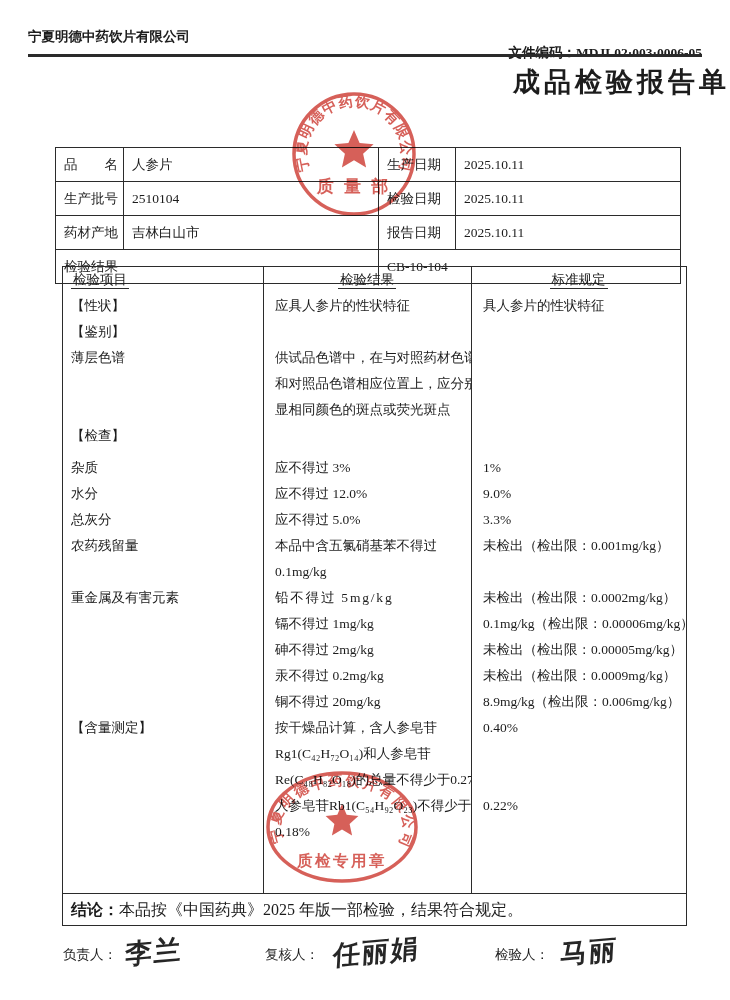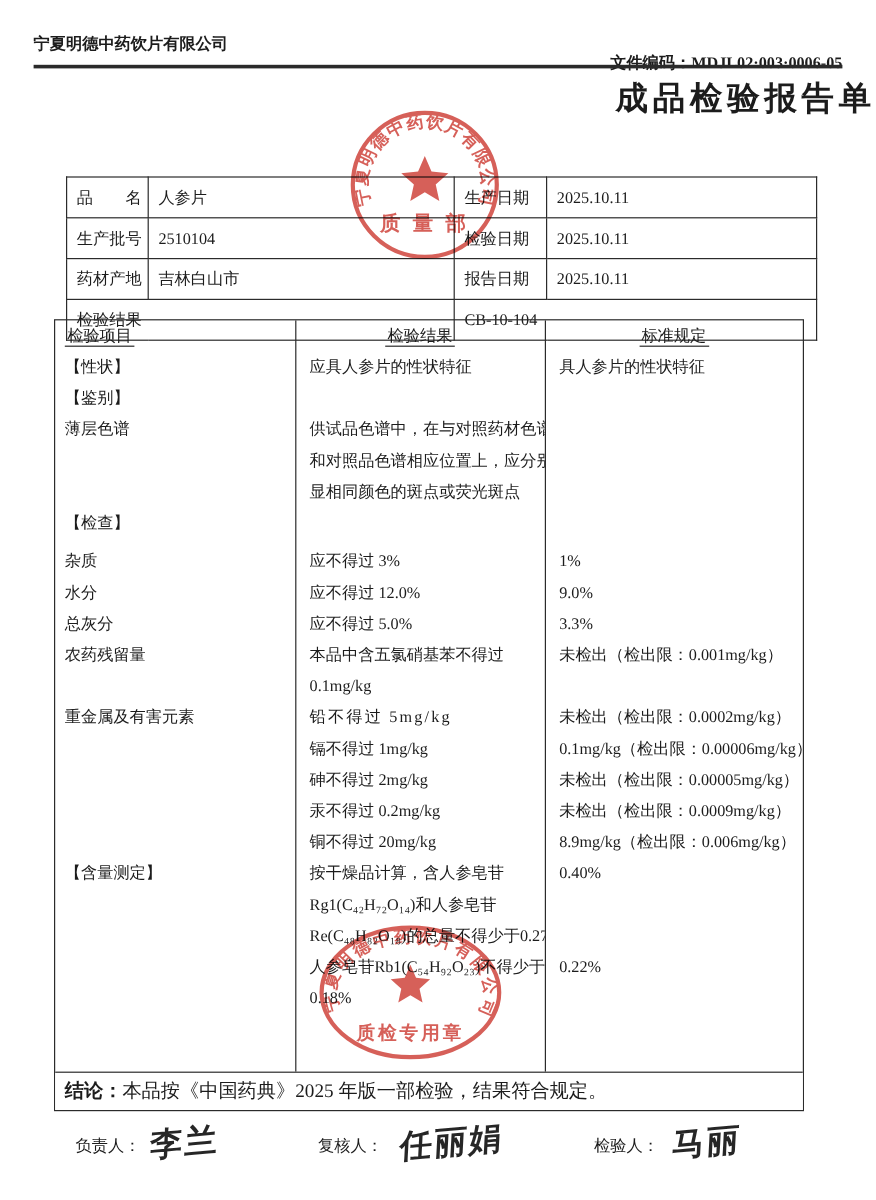--- a/index.html
+++ b/index.html
@@ -11,21 +11,21 @@
   
   .doc-header{position:absolute;left:28px;right:28px;top:28px;height:20px;font-size:13.5px;font-weight:bold;}
   .doc-header .company{position:absolute;left:0;top:0;}
   .doc-header .code{position:absolute;right:0;top:16px;}
   .header-rule{position:absolute;left:28px;right:28px;top:54px;height:2.5px;background:#2a2a2a;}
   .title{position:absolute;left:0;right:0;top:64px;text-align:right;font-size:27px;font-weight:bold;letter-spacing:4px;}
   
   table.info{position:absolute;left:55px;top:131px;width:625px;border-collapse:collapse;table-layout:fixed;margin-top:16px;}
   table.info td{border:1px solid #2b2b2b;height:33px;font-size:13.5px;padding:0 8px;white-space:nowrap;overflow:hidden;}
   
-  .main-table{position:absolute;left:45px;top:266px;width:623px;height:658px;border:1px solid #2b2b2b;}
+  .main-table{position:absolute;left:62px;top:266px;width:623px;height:658px;border:1px solid #2b2b2b;}
   .vline{position:absolute;top:0;bottom:31px;width:1px;background:#2b2b2b;}
   .vline.v1{left:200px;}
   .vline.v2{left:408px;}
   .col-heads{position:absolute;left:0;top:0;width:100%;height:26px;display:grid;grid-template-columns:200px 208px 215px;font-size:13.5px;}
   .col-heads .h{padding-top:4px;text-align:center;}
   .col-heads .h:first-child{text-align:left;padding-left:8px;}
   .col-heads .h span{border-bottom:1px solid #2a2a2a;padding:0 2px 1px;}
   #items{position:absolute;left:0;top:26px;right:0;bottom:32px;overflow:hidden;}
   .item-row{display:grid;grid-template-columns:200px 208px 215px;}
   .item-row:nth-child(4){margin-bottom:6px;}

